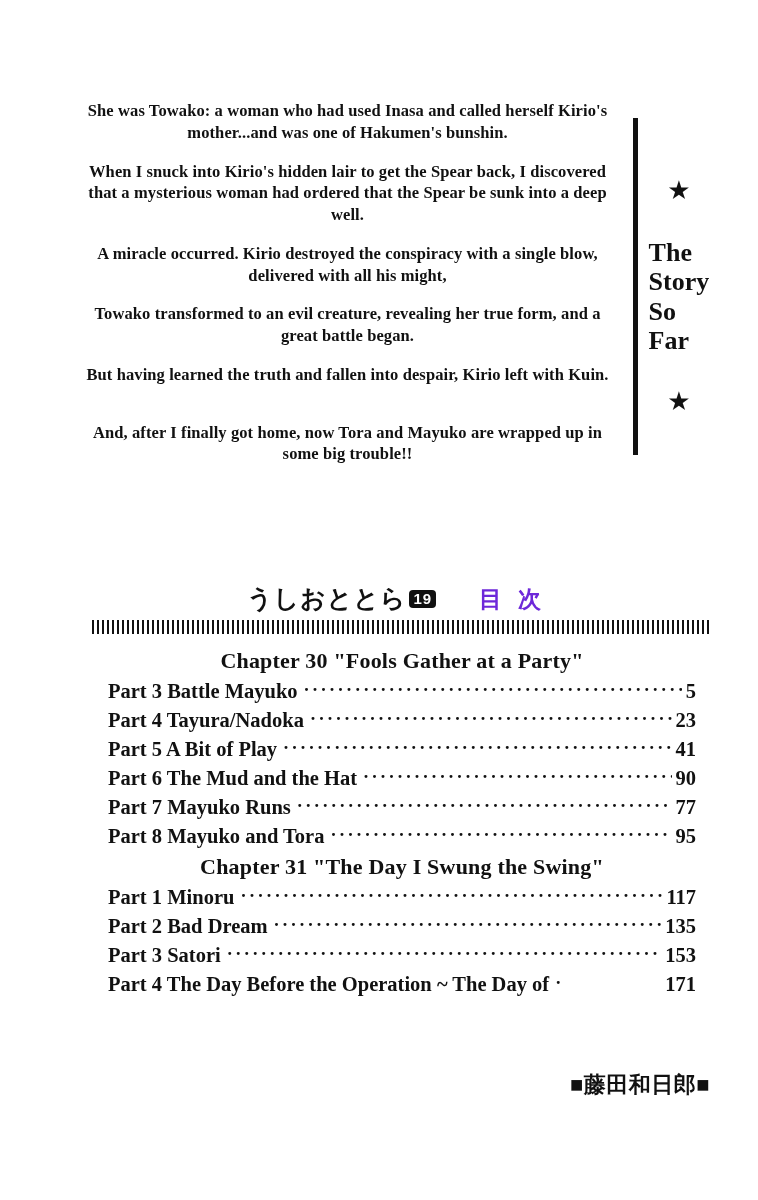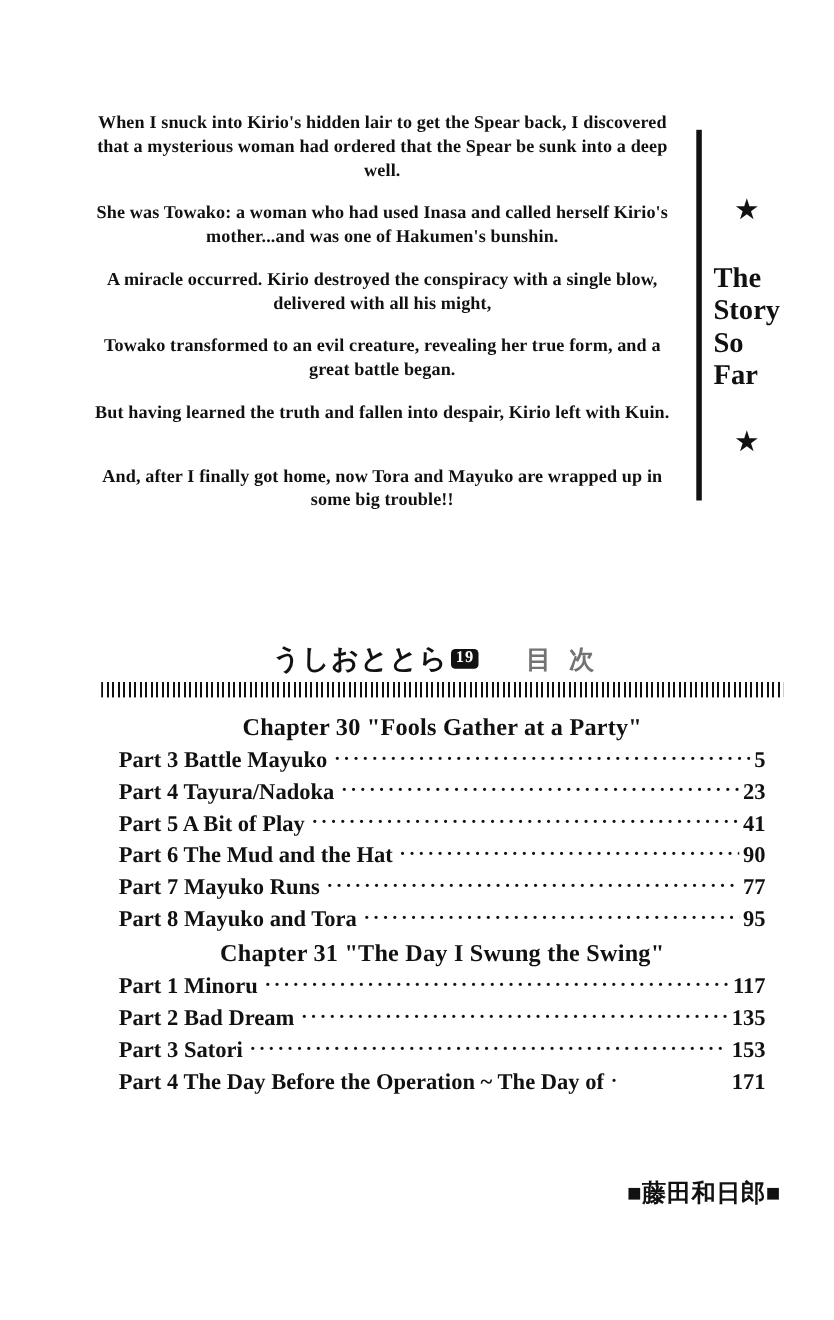--- a/index.html
+++ b/index.html
@@ -93,27 +93,27 @@
   #toc-volume-badge {
     display: inline-block;
     background: #111111;
     color: #ffffff;
     font-size: 15px;
     font-weight: bold;
     border-radius: 4px;
     padding: 1px 4px 2px 4px;
     margin-left: 3px;
     line-height: 1;
-    font-family: Liberation Serif, serif;
+    font-family: Liberation Sans, sans-serif;
   }
   #toc-mokuji {
     font-weight: bold;
     font-size: 23px;
     letter-spacing: 16px;
-    color: #737373;
+    color: #6d28d9;
   }
 
   #toc-rule {
     position: absolute;
     left: 92px;
     top: 620px;
     width: 620px;
     height: 14px;
     background: repeating-linear-gradient(
       to right,
@@ -168,22 +168,22 @@
     color: #111111;
     letter-spacing: 0.5px;
   }
 </style>
 </head>
 <body>
 
 <div id="story-block">
 
   <div id="story-text">
+    <p class="story-para">She was Towako: a woman who had used Inasa and called herself Kirio's mother...and was one of Hakumen's bunshin.</p>
     <p class="story-para">When I snuck into Kirio's hidden lair to get the Spear back, I discovered that a mysterious woman had ordered that the Spear be sunk into a deep well.</p>
-    <p class="story-para">She was Towako: a woman who had used Inasa and called herself Kirio's mother...and was one of Hakumen's bunshin.</p>
     <p class="story-para">A miracle occurred. Kirio destroyed the conspiracy with a single blow, delivered with all his might,</p>
     <p class="story-para">Towako transformed to an evil creature, revealing her true form, and a great battle began.</p>
     <p class="story-para">But having learned the truth and fallen into despair, Kirio left with Kuin.</p>
     <p class="story-para">And, after I finally got home, now Tora and Mayuko are wrapped up in some big trouble!!</p>
   </div>
 
   <div id="story-divider"></div>
 
   <div id="story-label">
     <div class="star-glyph">★</div>

